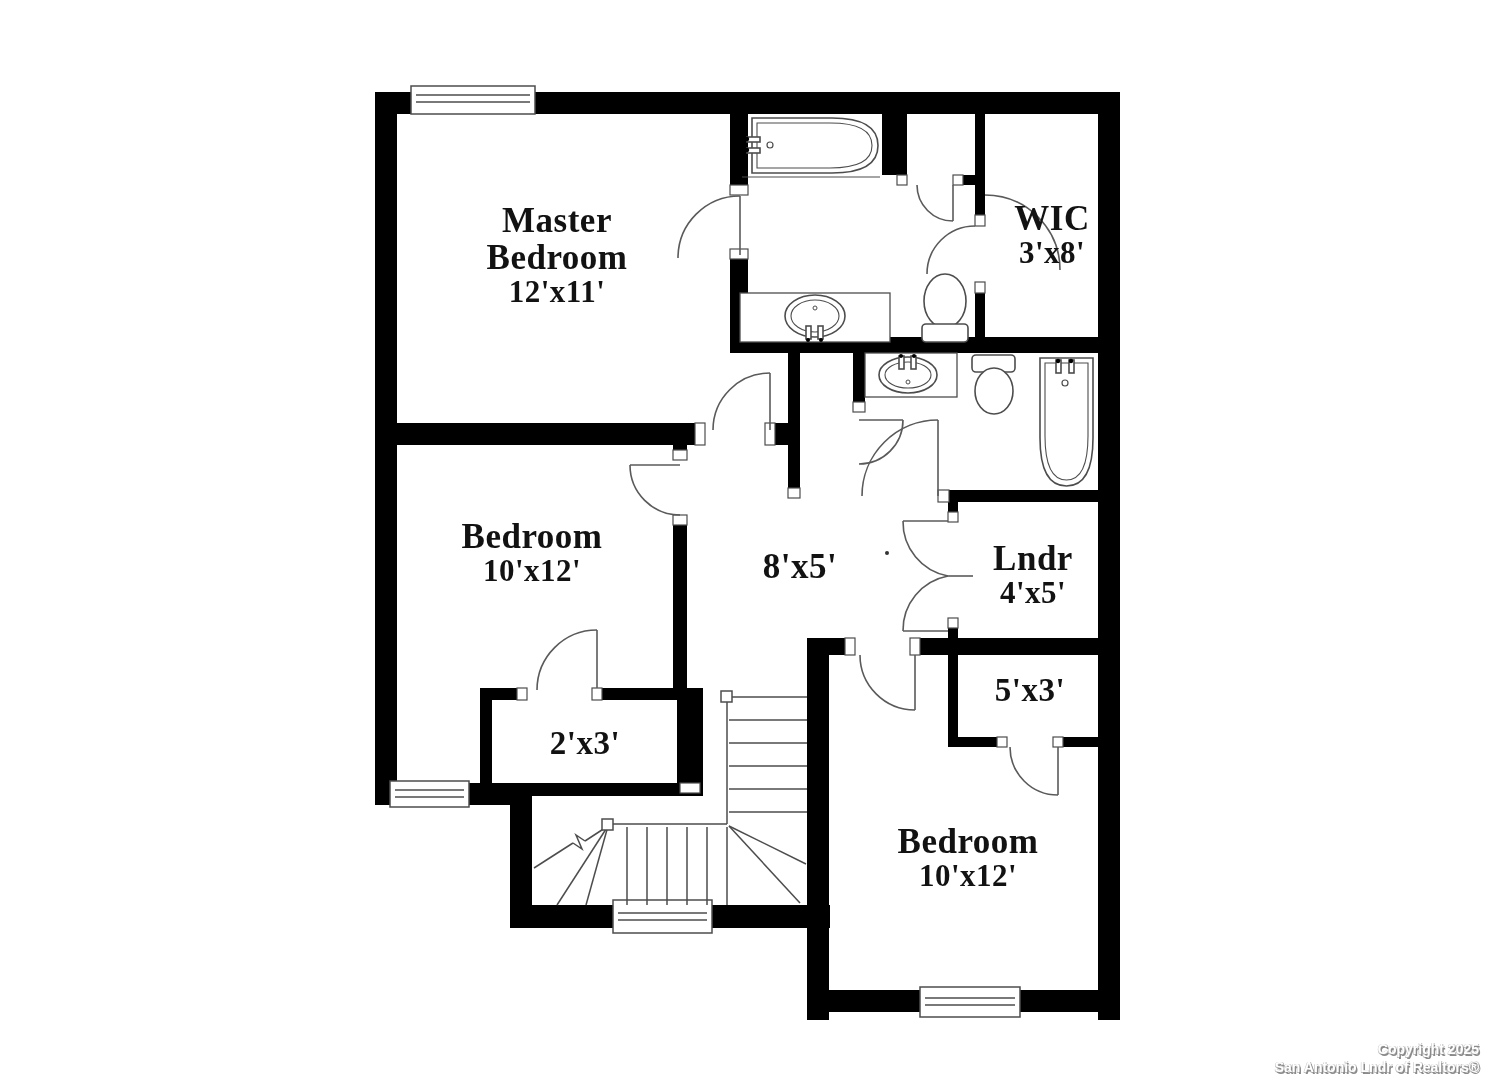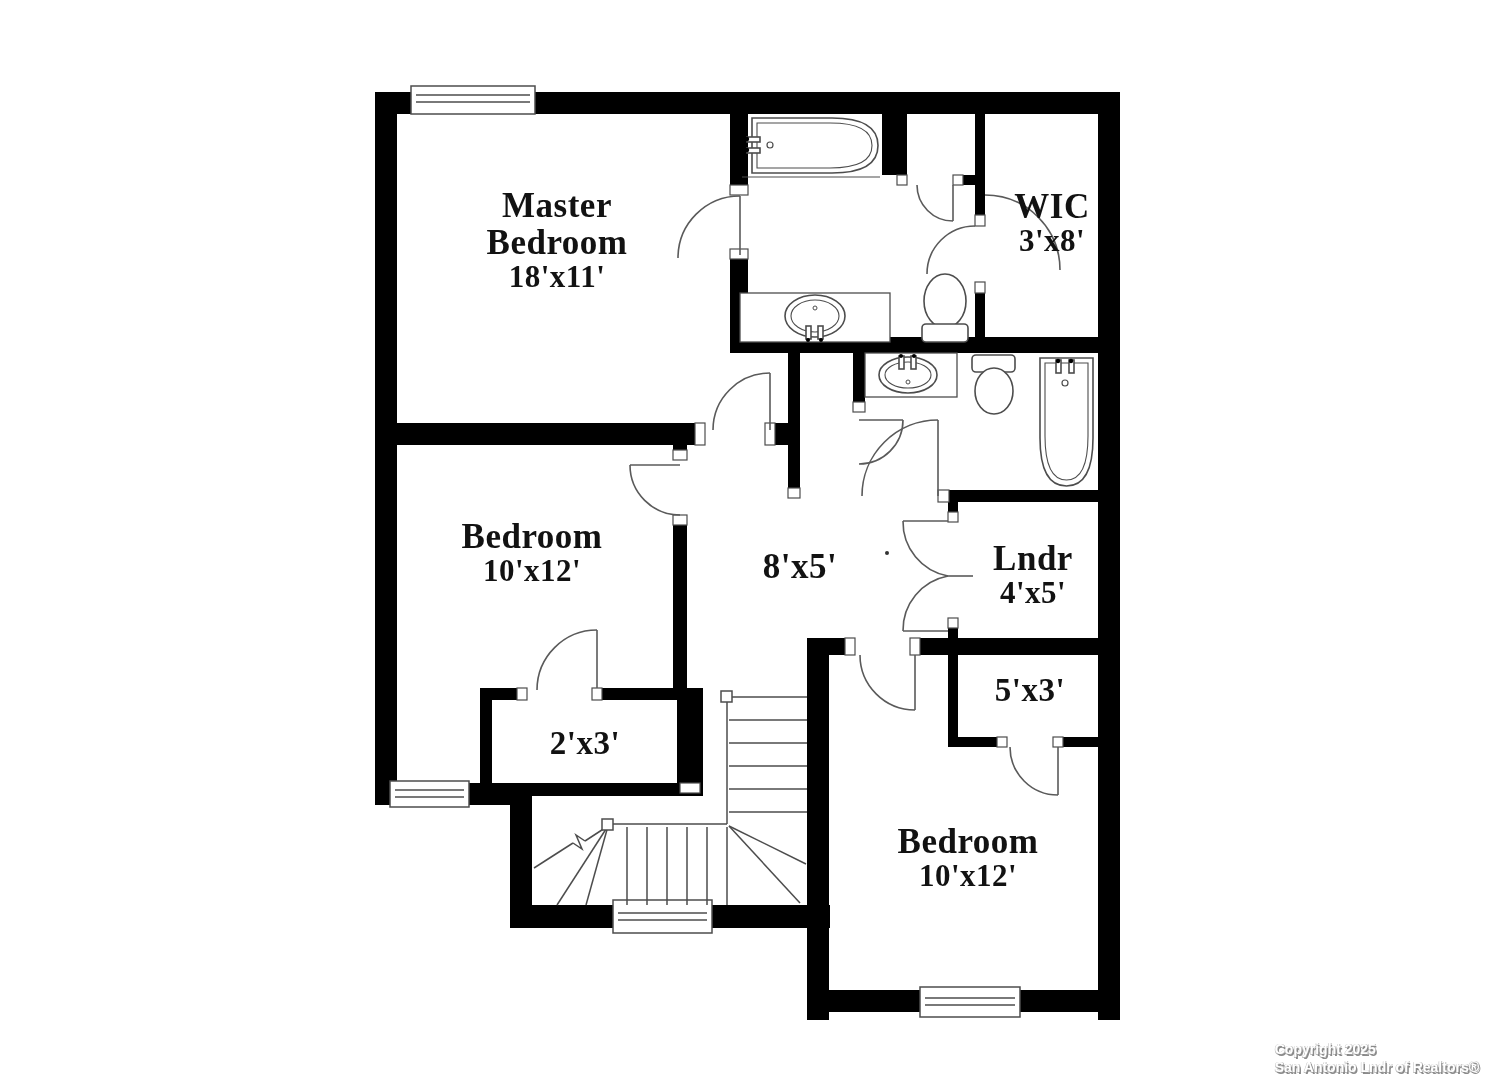--- a/index.html
+++ b/index.html
@@ -6,21 +6,21 @@
   #stage{position:relative;width:1485px;height:1080px;background:#fff;overflow:hidden;
          font-family:"Liberation Serif","DejaVu Serif",serif;}
   #plan-svg{position:absolute;left:0;top:0;}
   .lbl{position:absolute;transform:translate(-50%,-50%);text-align:center;
        color:#121212;font-weight:700;line-height:1.06;white-space:nowrap;
        letter-spacing:0.5px;}
   .lbl .nm{font-size:35px;}
   .lbl .dm{font-size:31px;}
   .lbl.big .dm{font-size:35px;}
   .lbl.sm .dm{font-size:33px;}
-  #copyright{position:absolute;right:6px;bottom:4px;
+  #copyright{position:absolute;right:6px;bottom:4px;text-align:right;
        font-family:"Liberation Sans","DejaVu Sans",sans-serif;font-weight:700;
        font-size:14px;line-height:1.3;color:#fff;
        text-shadow:1.5px 1.5px 0 #8a8a8a, -0.5px -0.5px 0 #c9c9c9,
                    1px -0.5px 0 #bdbdbd, -0.5px 1px 0 #bdbdbd;}
 </style>
 </head>
 <body>
 
 <div id="stage">
 
@@ -272,27 +272,27 @@
       <line x1="727" y1="697" x2="727" y2="824"></line>
       <line x1="607" y1="824" x2="727" y2="824"></line>
       <rect x="721" y="691" width="11" height="11" fill="#fff"></rect>
       <rect x="602" y="819" width="11" height="11" fill="#fff"></rect>
     </g>
   </g>
 
   <circle cx="887" cy="553" r="2" fill="#333"></circle>
 </svg>
 
-<div class="lbl" style="left:557px;top:241px">
+<div class="lbl" style="left:557px;top:256px">
   <div class="nm">Master</div>
   <div class="nm">Bedroom</div>
-  <div class="dm">18'x11'</div>
-</div>
-
-<div class="lbl" style="left:1052px;top:223px">
+  <div class="dm">12'x11'</div>
+</div>
+
+<div class="lbl" style="left:1052px;top:235px">
   <div class="nm">WIC</div>
   <div class="dm">3'x8'</div>
 </div>
 
 <div class="lbl" style="left:532px;top:553px">
   <div class="nm">Bedroom</div>
   <div class="dm">10'x12'</div>
 </div>
 
 <div class="lbl big" style="left:800px;top:567px">

